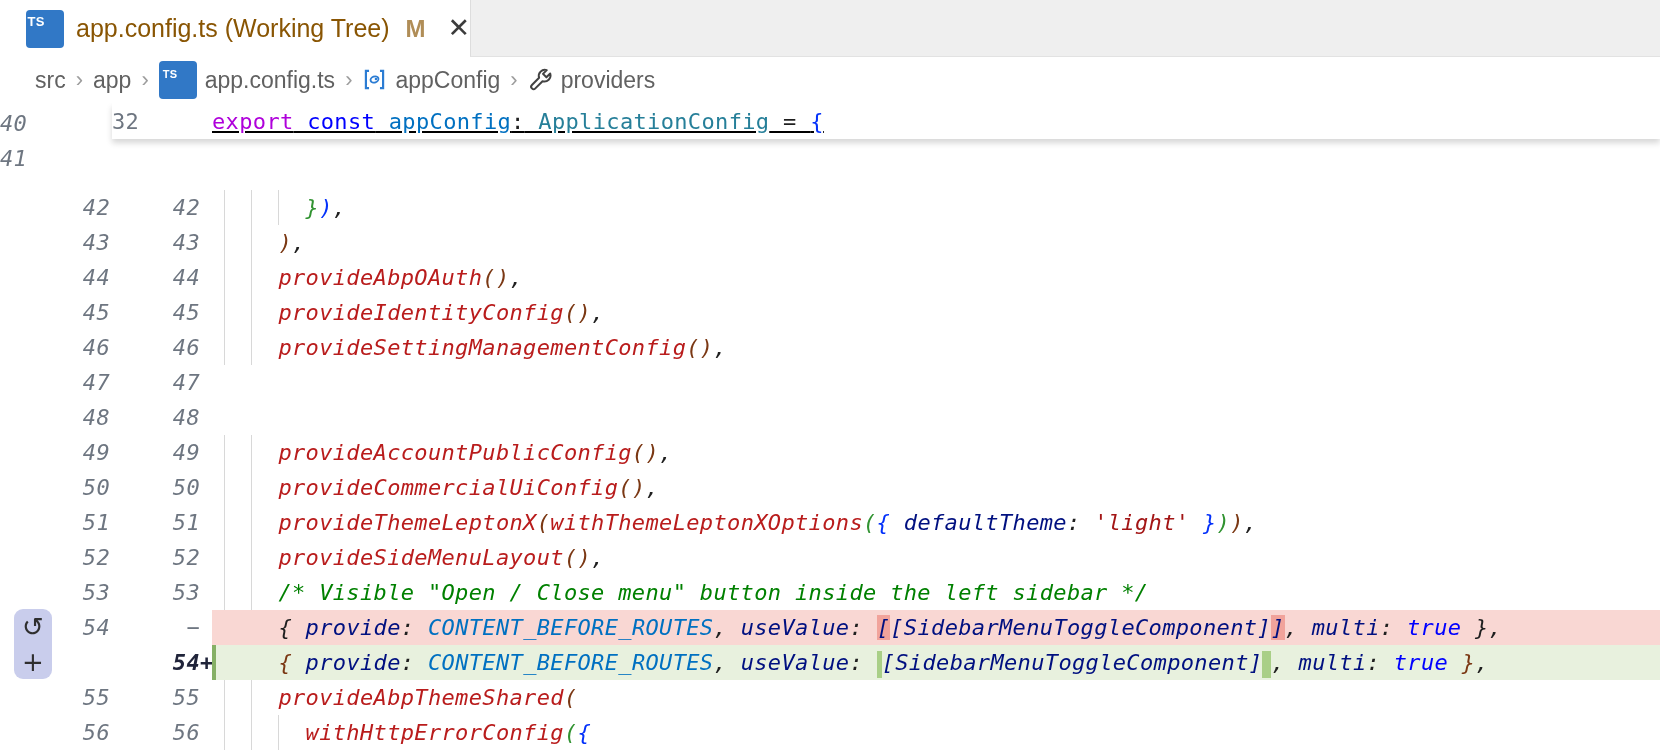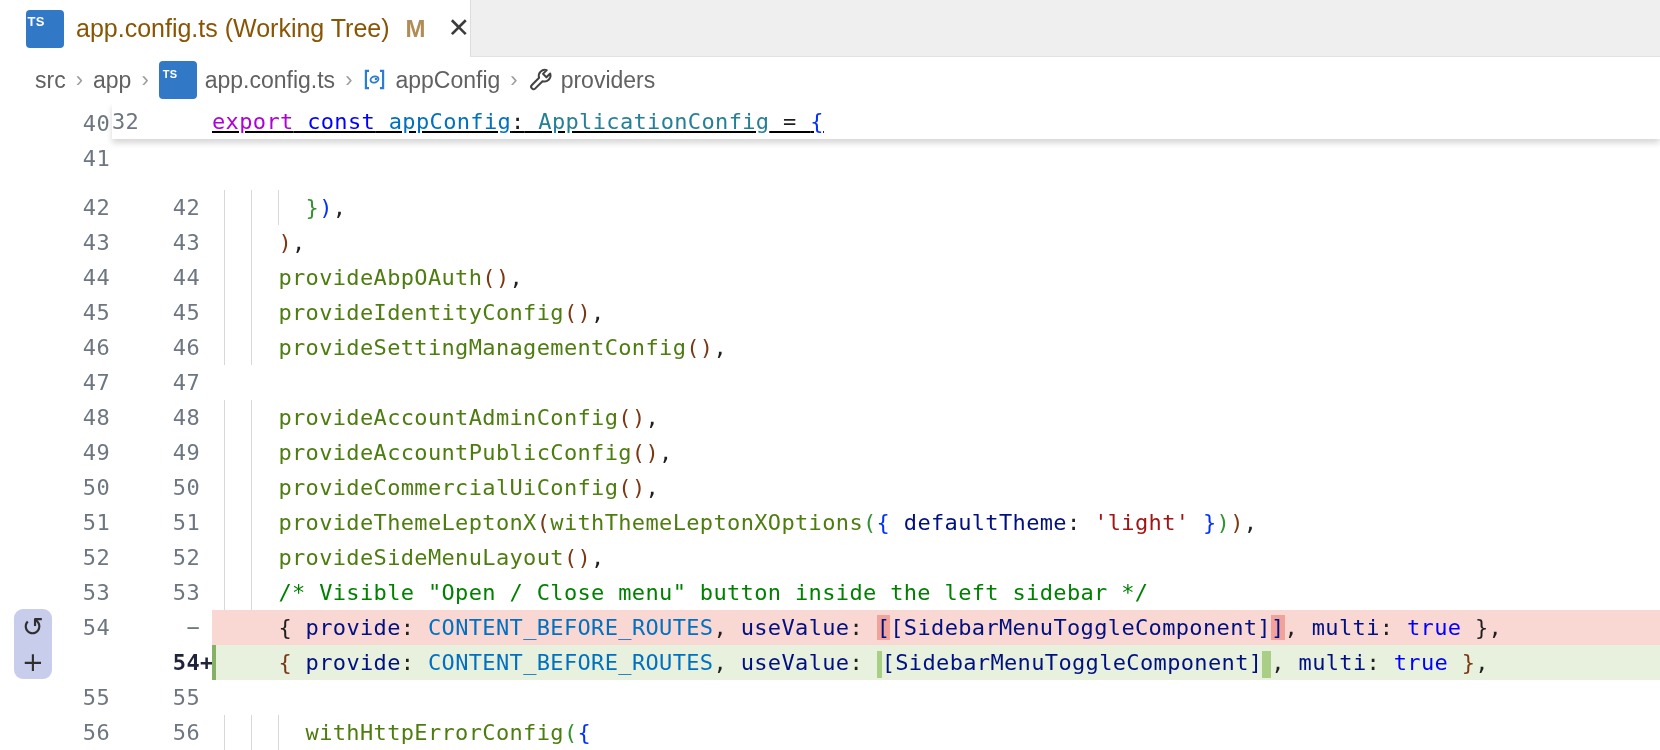--- a/index.html
+++ b/index.html
@@ -22,46 +22,46 @@
   .breadcrumb { height:46px; display:flex; align-items:center; padding-left:35px;
                 background:#fff; font-size:23px; color:#616161; }
   .crumb { display:flex; align-items:center; gap:8px; cursor:pointer; }
   .crumb-sep { color:#9d9d9d; font-size:22px; margin:0 10px; }
   .crumb .ts-badge { width:24px; height:24px; font-size:11px; }
 
   
   .editor { position:relative; height:647px; background:#fff; overflow:hidden;
             font-family:"DejaVu Sans Mono", monospace; font-size:22px; letter-spacing:.35px; }
   .rows { position:absolute; top:87px; left:0; right:0; }
-  .row { display:flex; height:35px; line-height:35px; white-space:pre; }
+  .row { display:flex; height:35px; line-height:35px; white-space:pre;font-style:italic; }
   .ln1 { width:110px; text-align:right; color:#6e7681; flex:none; }
   .ln2 { width:90px; text-align:right; color:#6e7681; flex:none; }
   .sign { width:12px; flex:none; color:#20243a; font-weight:bold; }
   .ln-dark { color:#20243a; font-weight:bold; }
   .content { flex:1; position:relative; padding-left:12px; }
   .guide { position:absolute; top:0; bottom:0; width:1px; background:#d8d8d8; }
   .row.del .content { background:#f9d7d3; box-shadow:inset 0 0 0 0 #f9d7d3; }
   .row.add .content { background:#e8f1de; box-shadow:inset 4px 0 0 #86b066; }
 
   
   .kw{color:#AF00DB} .kb{color:#0000FF} .vb{color:#0070C1} .ty{color:#267F99}
-  .pr{color:#001080} .fn{color:#4d7c0f} .st{color:#A31515} .cm{color:#008000}
+  .pr{color:#001080} .fn{color:#b91c1c} .st{color:#A31515} .cm{color:#008000}
   .b1{color:#0431FA} .b2{color:#319331} .b3{color:#7B3814} .pu{color:#1f1f1f}
   .dh{background:#f1a39b; color:#001080}
   .am{display:inline-block; width:5px; height:27px; vertical-align:middle; background:#a9cf87}
   .am2{display:inline-block; width:9px; height:27px; vertical-align:middle; background:#a9cf87}
 
   
   .sticky { position:absolute; top:0; left:112px; right:0; background:#fff;
             box-shadow:0 4px 6px rgba(0,0,0,.16); padding-top:2px; }
   .srow { display:flex; height:34px; line-height:34px; white-space:pre; }
   .snum { width:68px; text-align:left; color:#6e7681; flex:none; }
   .scode { padding-left:32px;text-decoration:underline; }
-  .hidden-gutter { position:absolute; left:0; width:110px; text-align:right;
-                   color:#6e7681; height:35px; line-height:35px; }
+  .hidden-gutter { position:absolute; left:0; width:110px; text-align:left;
+                   color:#6e7681; height:35px; line-height:35px;font-style:italic; }
 
   
   .change-widget { position:absolute; left:14px; top:506px; width:38px; height:70px;
                    background:#c9cdec; border-radius:9px; display:flex; flex-direction:column;
                    overflow:hidden; }
   .cw-btn { flex:1; display:flex; align-items:center; justify-content:center;
             color:#2f2f2f; font-size:26px; cursor:pointer; font-family:"DejaVu Sans", sans-serif; }
 </style>
 </head>
 <body>
@@ -108,29 +108,29 @@
   </div>
 
 <div class="editor">
   <div class="rows" id="rows">
       <div class="row "><span class="ln1">42</span><span class="ln2">42</span><span class="sign"></span><div class="content"><span class="guide" style="left: 12px;"></span><span class="guide" style="left: 39px;"></span><span class="guide" style="left: 66px;"></span><span class="pu">      </span><span class="b2">}</span><span class="b1">)</span><span class="pu">,</span></div></div>
       <div class="row "><span class="ln1">43</span><span class="ln2">43</span><span class="sign"></span><div class="content"><span class="guide" style="left: 12px;"></span><span class="guide" style="left: 39px;"></span><span class="pu">    </span><span class="b3">)</span><span class="pu">,</span></div></div>
       <div class="row "><span class="ln1">44</span><span class="ln2">44</span><span class="sign"></span><div class="content"><span class="guide" style="left: 12px;"></span><span class="guide" style="left: 39px;"></span><span class="fn">    provideAbpOAuth</span><span class="b3">(</span><span class="b3">)</span><span class="pu">,</span></div></div>
       <div class="row "><span class="ln1">45</span><span class="ln2">45</span><span class="sign"></span><div class="content"><span class="guide" style="left: 12px;"></span><span class="guide" style="left: 39px;"></span><span class="fn">    provideIdentityConfig</span><span class="b3">(</span><span class="b3">)</span><span class="pu">,</span></div></div>
       <div class="row "><span class="ln1">46</span><span class="ln2">46</span><span class="sign"></span><div class="content"><span class="guide" style="left: 12px;"></span><span class="guide" style="left: 39px;"></span><span class="fn">    provideSettingManagementConfig</span><span class="b3">(</span><span class="b3">)</span><span class="pu">,</span></div></div>
       <div class="row "><span class="ln1">47</span><span class="ln2">47</span><span class="sign"></span></div>
-      <div class="row "><span class="ln1">48</span><span class="ln2">48</span><span class="sign"></span><div class="content"><span class="guide" style="left: 12px;"></span><span class="guide" style="left: 39px;"></span><span class="fn">    provideAccountAdminConfig</span><span class="b3">(</span><span class="b3">)</span><span class="pu">,</span></div></div>
+      <div class="row "><span class="ln1">48</span><span class="ln2">48</span><span class="sign"></span></div>
       <div class="row "><span class="ln1">49</span><span class="ln2">49</span><span class="sign"></span><div class="content"><span class="guide" style="left: 12px;"></span><span class="guide" style="left: 39px;"></span><span class="fn">    provideAccountPublicConfig</span><span class="b3">(</span><span class="b3">)</span><span class="pu">,</span></div></div>
       <div class="row "><span class="ln1">50</span><span class="ln2">50</span><span class="sign"></span><div class="content"><span class="guide" style="left: 12px;"></span><span class="guide" style="left: 39px;"></span><span class="fn">    provideCommercialUiConfig</span><span class="b3">(</span><span class="b3">)</span><span class="pu">,</span></div></div>
       <div class="row "><span class="ln1">51</span><span class="ln2">51</span><span class="sign"></span><div class="content"><span class="guide" style="left: 12px;"></span><span class="guide" style="left: 39px;"></span><span class="fn">    provideThemeLeptonX</span><span class="b3">(</span><span class="fn">withThemeLeptonXOptions</span><span class="b2">(</span><span class="b1">{</span><span class="pr"> defaultTheme</span><span class="pu">:</span><span class="pu"> </span><span class="st">'light'</span><span class="pu"> </span><span class="b1">}</span><span class="b2">)</span><span class="b3">)</span><span class="pu">,</span></div></div>
       <div class="row "><span class="ln1">52</span><span class="ln2">52</span><span class="sign"></span><div class="content"><span class="guide" style="left: 12px;"></span><span class="guide" style="left: 39px;"></span><span class="fn">    provideSideMenuLayout</span><span class="b3">(</span><span class="b3">)</span><span class="pu">,</span></div></div>
       <div class="row "><span class="ln1">53</span><span class="ln2">53</span><span class="sign"></span><div class="content"><span class="guide" style="left: 12px;"></span><span class="guide" style="left: 39px;"></span><span class="cm">    /* Visible "Open / Close menu" button inside the left sidebar */</span></div></div>
       <div class="row del"><span class="ln1">54</span><span class="ln2">−</span><span class="sign"></span><div class="content"><span class="pu">    </span><span class="pu">{</span><span class="pr"> provide</span><span class="pu">:</span><span class="vb"> CONTENT_BEFORE_ROUTES</span><span class="pu">,</span><span class="pr"> useValue</span><span class="pu">:</span><span class="pu"> </span><span class="dh">[</span><span class="pr">[SidebarMenuToggleComponent]</span><span class="dh">]</span><span class="pu">,</span><span class="pr"> multi</span><span class="pu">:</span><span class="kb"> true</span><span class="pu"> }</span><span class="pu">,</span></div></div>
       <div class="row add"><span class="ln1"></span><span class="ln2 ln-dark">54</span><span class="sign">+</span><div class="content"><span class="pu">    </span><span class="b3">{</span><span class="pr"> provide</span><span class="pu">:</span><span class="vb"> CONTENT_BEFORE_ROUTES</span><span class="pu">,</span><span class="pr"> useValue</span><span class="pu">:</span><span class="pu"> </span><span class="am"></span><span class="pr">[SidebarMenuToggleComponent]</span><span class="am2"></span><span class="pu">,</span><span class="pr"> multi</span><span class="pu">:</span><span class="kb"> true</span><span class="b3"> }</span><span class="pu">,</span></div></div>
-      <div class="row "><span class="ln1">55</span><span class="ln2">55</span><span class="sign"></span></div>
+      <div class="row "><span class="ln1">55</span><span class="ln2">55</span><span class="sign"></span><div class="content"><span class="guide" style="left: 12px;"></span><span class="guide" style="left: 39px;"></span><span class="fn">    provideAbpThemeShared</span><span class="b3">(</span></div></div>
       <div class="row "><span class="ln1">56</span><span class="ln2">56</span><span class="sign"></span><div class="content"><span class="guide" style="left: 12px;"></span><span class="guide" style="left: 39px;"></span><span class="guide" style="left: 66px;"></span><span class="fn">      withHttpErrorConfig</span><span class="b2">(</span><span class="b1">{</span></div></div>
     </div>
   <div id="hidden-gutter">
       <div class="hidden-gutter" style="top: 3px;">40</div>
       <div class="hidden-gutter" style="top: 38px;">41</div>
     </div>
   <div class="sticky" id="sticky">
       <div class="srow"><span class="snum">32</span><div class="scode"><span class="kw">export</span><span class="kb"> const</span><span class="vb"> appConfig</span><span class="pu">:</span><span class="ty"> ApplicationConfig</span><span class="pu"> = </span><span class="b1">{</span></div></div>
     </div>
   <div class="change-widget">

